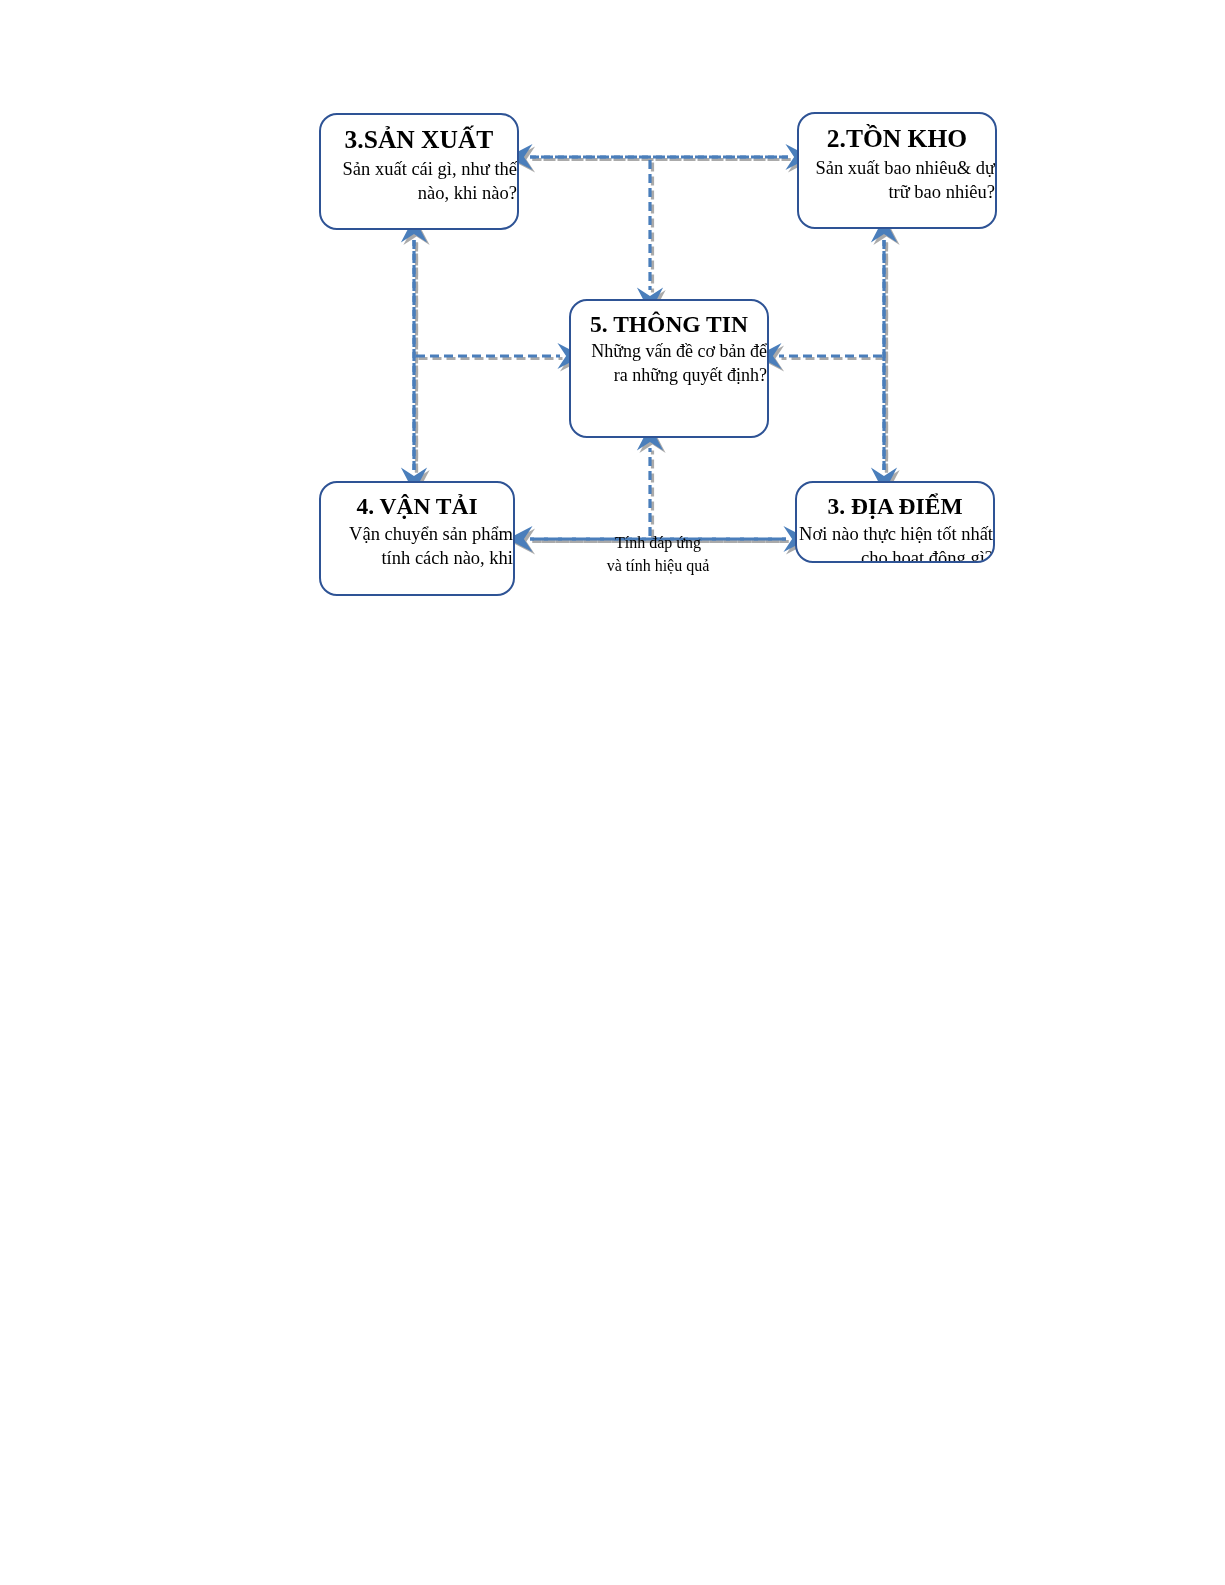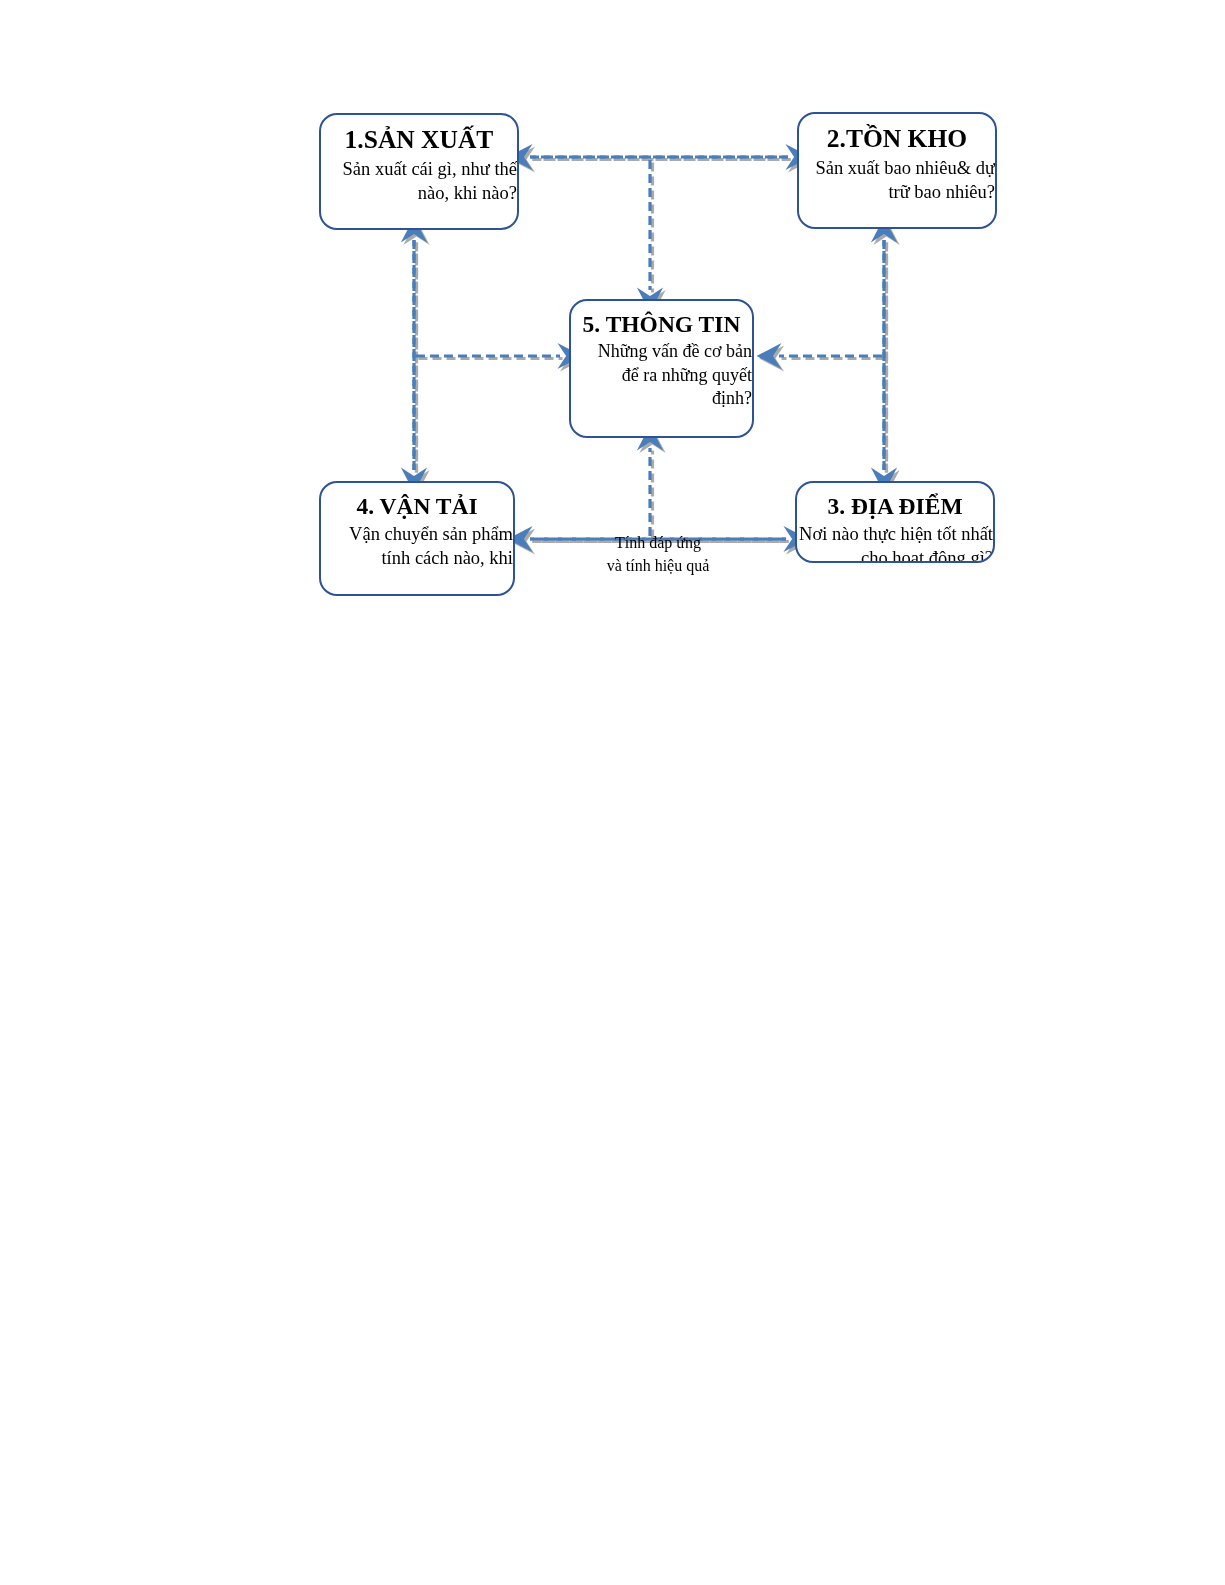--- a/index.html
+++ b/index.html
@@ -56,21 +56,21 @@
   
   #node-production {
     left: 319px; top: 113px; width: 200px; height: 117px;
     padding-top: 11px;
   }
   #node-inventory {
     left: 797px; top: 112px; width: 200px; height: 117px;
     padding-top: 11px;
   }
   #node-information {
-    left: 569px; top: 299px; width: 185px; height: 139px;
+    left: 569px; top: 299px; width: 200px; height: 139px;
     padding-top: 11px;
   }
   #node-transport {
     left: 319px; top: 481px; width: 196px; height: 115px;
     padding-top: 11px;
   }
   #node-location {
     left: 795px; top: 481px; width: 200px; height: 82px;
     padding-top: 11px;
   }
@@ -154,21 +154,21 @@
 
       <line x1="650" y1="536" x2="650" y2="448" marker-end="url(#headRight)"></line>
 
       <line x1="416" y1="356" x2="560" y2="356" marker-end="url(#headRight)"></line>
 
       <line x1="882" y1="356" x2="779" y2="356" marker-end="url(#headRight)"></line>
     </g>
   </svg>
 
   <div class="node-box" id="node-production">
-    <div class="node-title">1.SẢN XUẤT</div>
+    <div class="node-title">3.SẢN XUẤT</div>
     <div class="node-desc">Sản xuất cái gì, như thế nào, khi nào?</div>
   </div>
 
   <div class="node-box" id="node-inventory">
     <div class="node-title">2.TỒN KHO</div>
     <div class="node-desc">Sản xuất bao nhiêu&amp; dự trữ bao nhiêu?</div>
   </div>
 
   <div class="node-box" id="node-information">
     <div class="node-title">5. THÔNG TIN</div>

